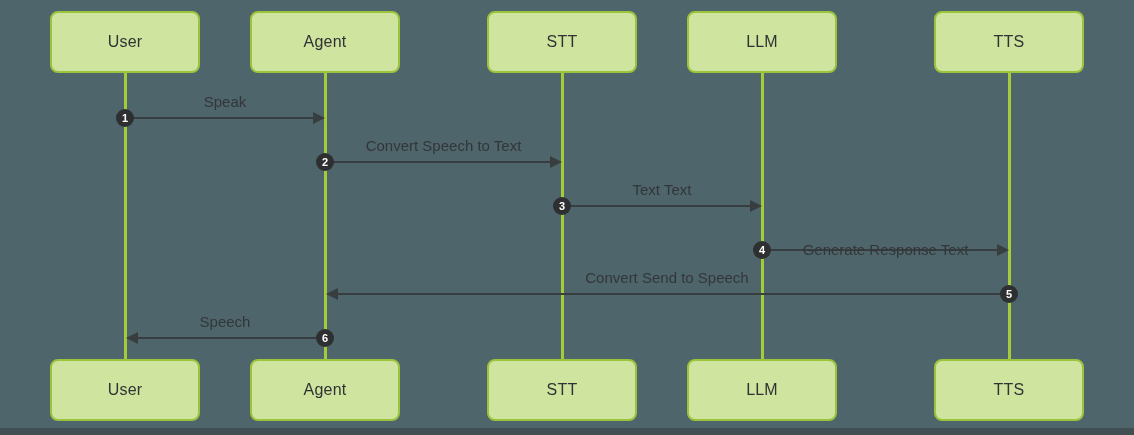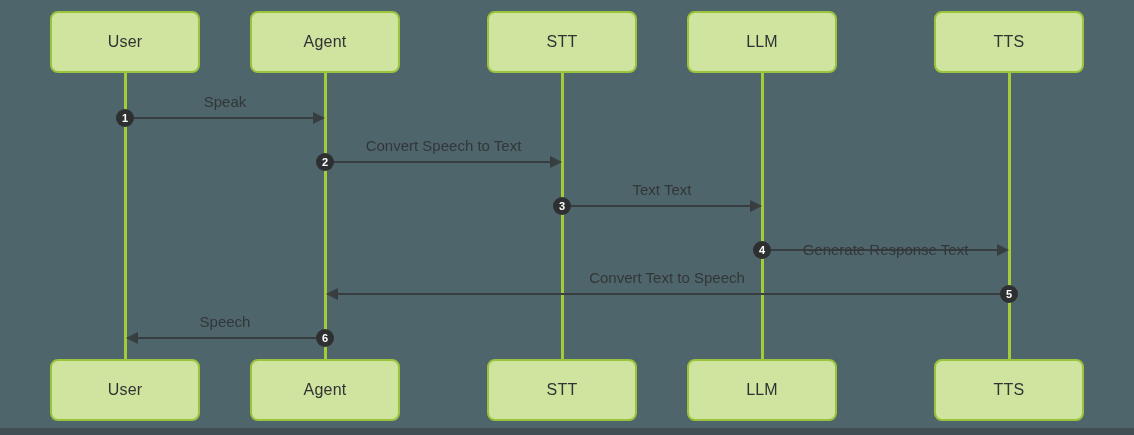--- a/index.html
+++ b/index.html
@@ -130,18 +130,18 @@
     <div class="arrow-right" style="left: 750px; top: 200px;"></div>
     <div class="badge" style="left: 553px; top: 197px;">3</div>
     <div class="msg-label" style="left: 502px; top: 181px;">Text Text</div>
     <div class="msg-line" style="left: 770px; top: 249px; width: 228px; height: 2px;"></div>
     <div class="arrow-right" style="left: 997px; top: 244px;"></div>
     <div class="badge" style="left: 753px; top: 241px;">4</div>
     <div class="msg-label" style="left: 725.5px; top: 209px; margin-top: 32px;">Generate Response Text</div>
     <div class="msg-line" style="left: 336px; top: 293px; width: 665px; height: 2px;"></div>
     <div class="arrow-left" style="left: 326px; top: 288px;"></div>
     <div class="badge" style="left: 1000px; top: 285px;">5</div>
-    <div class="msg-label" style="left: 507px; top: 269px;">Convert Text to Speech</div>
+    <div class="msg-label" style="left: 507px; top: 269px;">Convert Send to Speech</div>
     <div class="msg-line" style="left: 136px; top: 337px; width: 181px; height: 2px;"></div>
     <div class="arrow-left" style="left: 126px; top: 332px;"></div>
     <div class="badge" style="left: 316px; top: 329px;">6</div>
     <div class="msg-label" style="left: 65px; top: 313px;">Speech</div>
   </div>
 
 </body></html>

